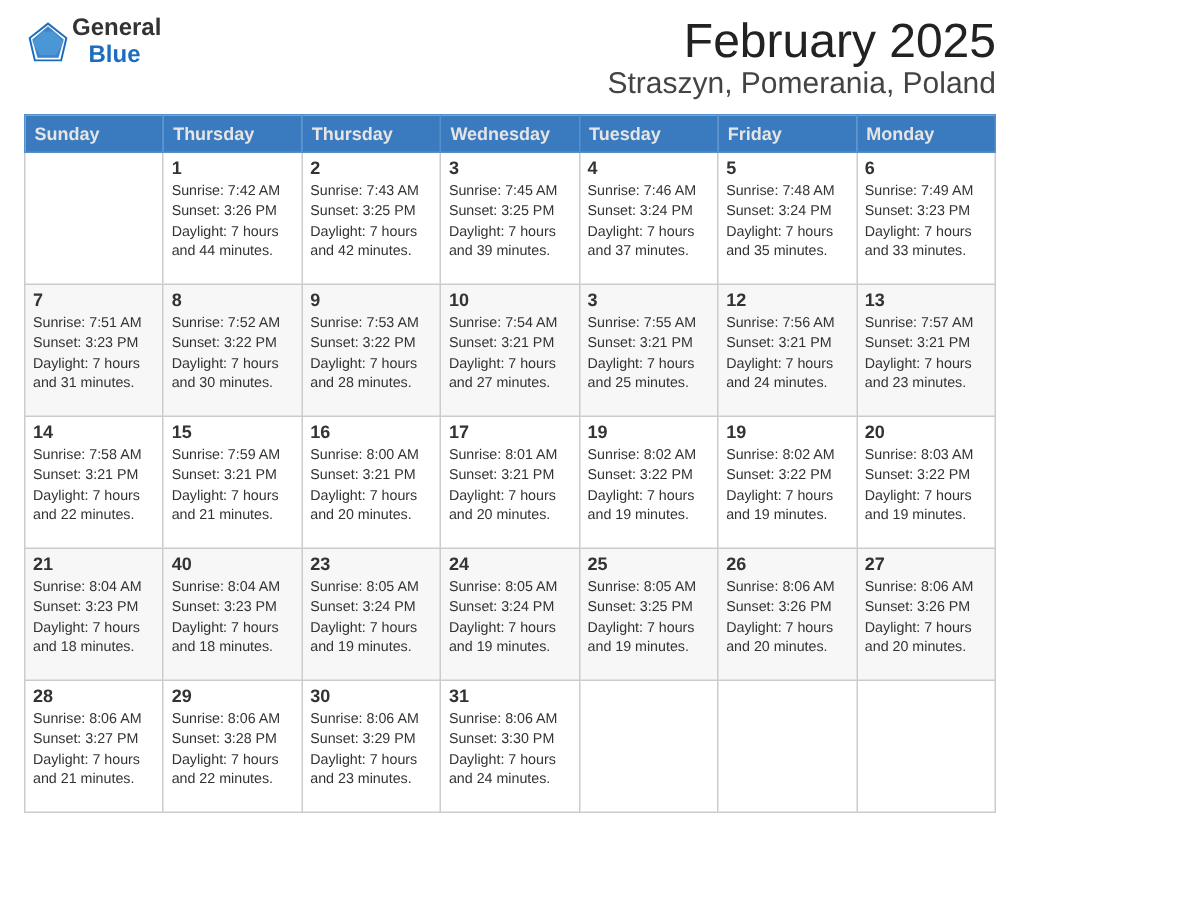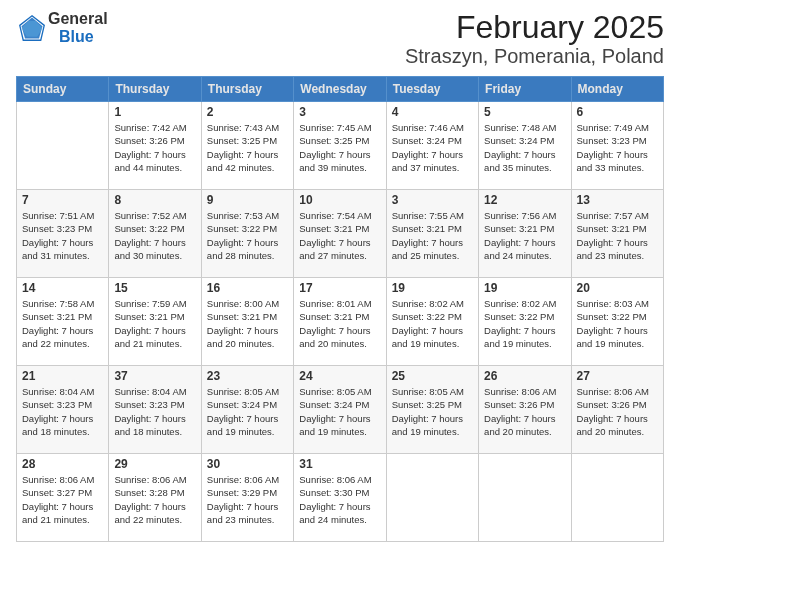--- a/index.html
+++ b/index.html
@@ -214,21 +214,21 @@
             <span class="day-number">20</span>
             <div class="day-info">Sunrise: 8:03 AM<br>Sunset: 3:22 PM<br>Daylight: 7 hours and 19 minutes.</div>
           </td>
         </tr>
         <tr>
           <td>
             <span class="day-number">21</span>
             <div class="day-info">Sunrise: 8:04 AM<br>Sunset: 3:23 PM<br>Daylight: 7 hours and 18 minutes.</div>
           </td>
           <td>
-            <span class="day-number">37</span>
+            <span class="day-number">40</span>
             <div class="day-info">Sunrise: 8:04 AM<br>Sunset: 3:23 PM<br>Daylight: 7 hours and 18 minutes.</div>
           </td>
           <td>
             <span class="day-number">23</span>
             <div class="day-info">Sunrise: 8:05 AM<br>Sunset: 3:24 PM<br>Daylight: 7 hours and 19 minutes.</div>
           </td>
           <td>
             <span class="day-number">24</span>
             <div class="day-info">Sunrise: 8:05 AM<br>Sunset: 3:24 PM<br>Daylight: 7 hours and 19 minutes.</div>
           </td>

